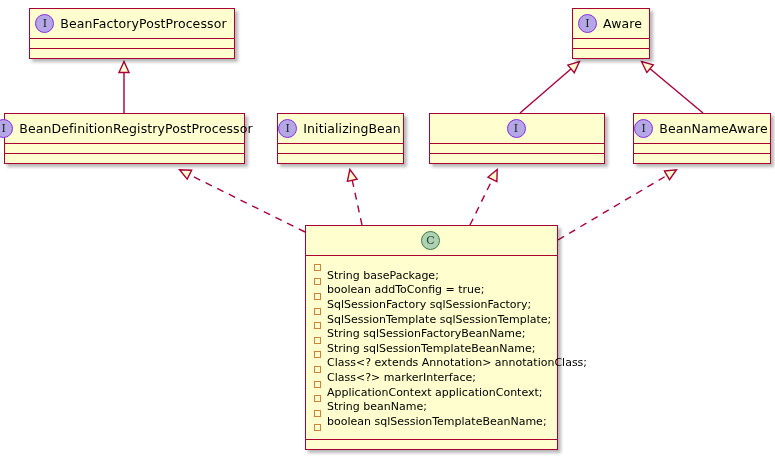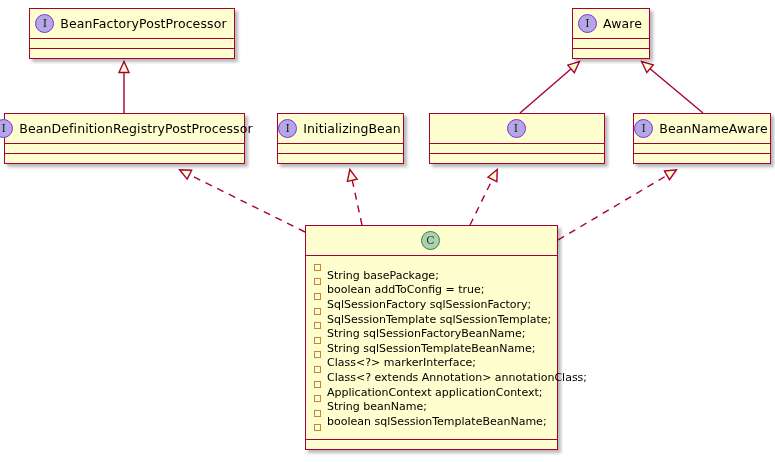--- a/index.html
+++ b/index.html
@@ -236,28 +236,28 @@
         <div class="attr-row">
           <span class="vis-marker"></span>
           <span class="attr-text">String sqlSessionFactoryBeanName;</span>
         </div>
         <div class="attr-row">
           <span class="vis-marker"></span>
           <span class="attr-text">String sqlSessionTemplateBeanName;</span>
         </div>
         <div class="attr-row">
           <span class="vis-marker"></span>
+          <span class="attr-text">Class&lt;? extends Annotation&gt; annotationClass;</span>
+        </div>
+        <div class="attr-row">
+          <span class="vis-marker"></span>
           <span class="attr-text">Class&lt;?&gt; markerInterface;</span>
         </div>
         <div class="attr-row">
           <span class="vis-marker"></span>
-          <span class="attr-text">Class&lt;? extends Annotation&gt; annotationClass;</span>
-        </div>
-        <div class="attr-row">
-          <span class="vis-marker"></span>
           <span class="attr-text">ApplicationContext applicationContext;</span>
         </div>
         <div class="attr-row">
           <span class="vis-marker"></span>
           <span class="attr-text">String beanName;</span>
         </div>
         <div class="attr-row">
           <span class="vis-marker"></span>
           <span class="attr-text">boolean sqlSessionTemplateBeanName;</span>
         </div>

